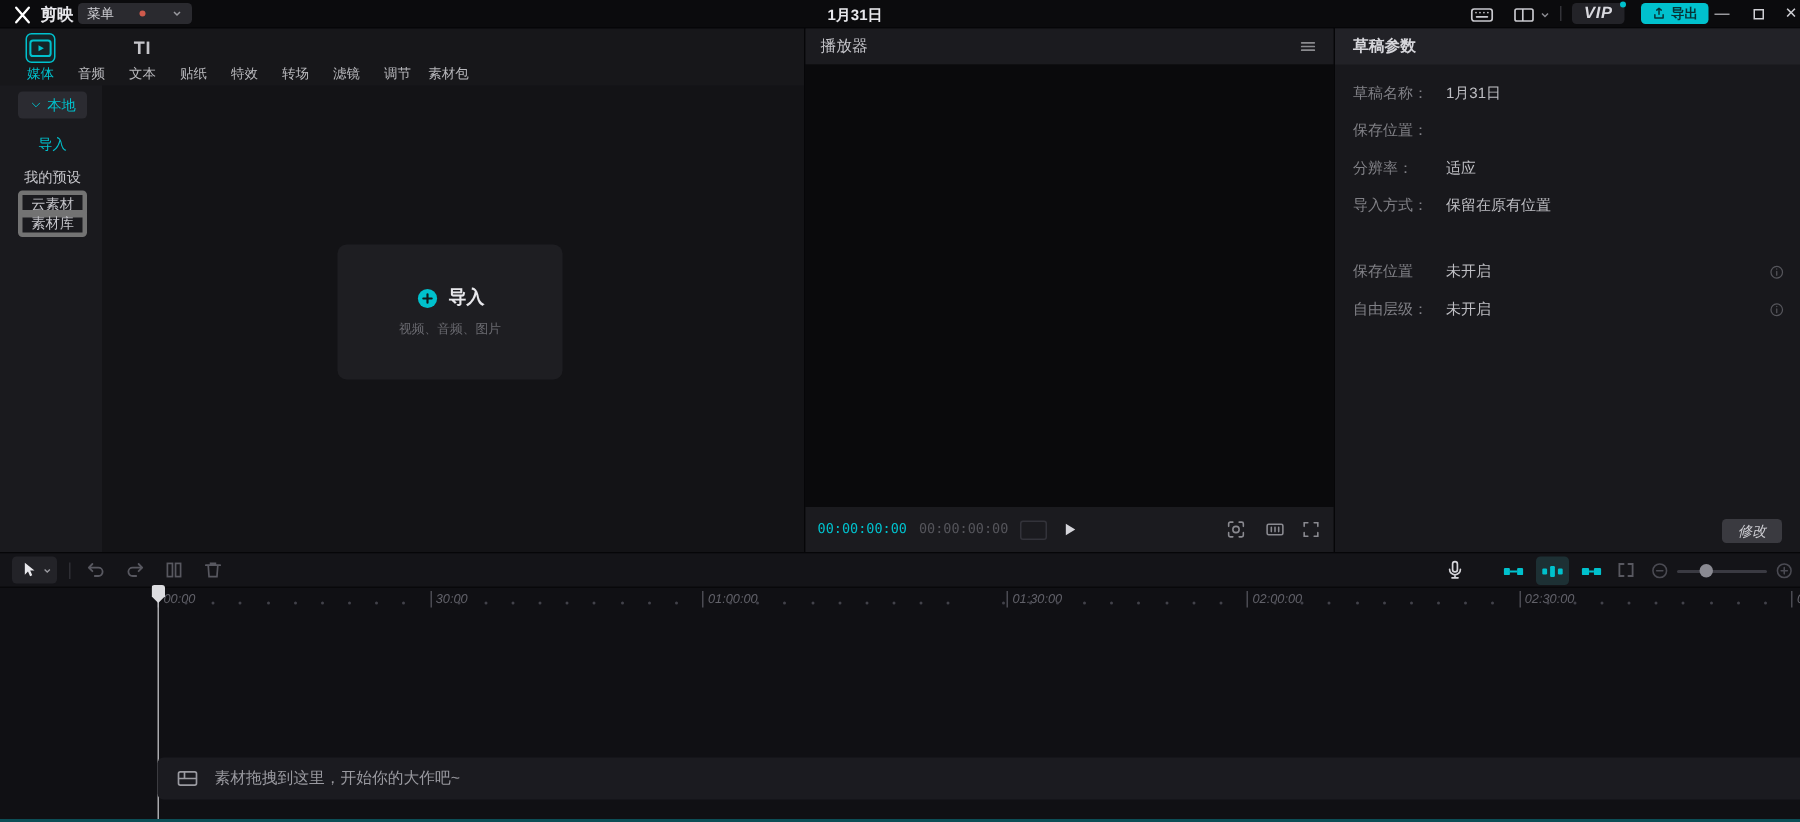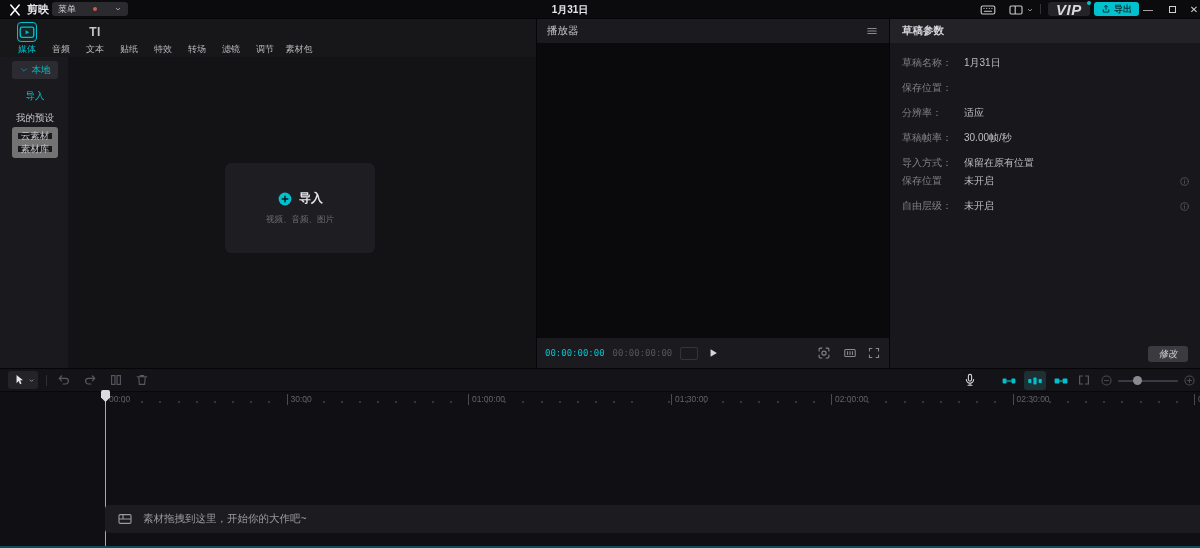--- a/index.html
+++ b/index.html
@@ -16,21 +16,21 @@
   #logo-text{font-size:11px;font-weight:bold;color:#e8e8ec;}
   #menu-btn{position:absolute;left:52px;top:2px;height:14px;background:#2a2a2f;border-radius:3px;display:flex;align-items:center;gap:17px;padding:0 6px;color:#cfcfd4;font-size:9px;}
   #menu-dot{width:4px;height:4px;border-radius:50%;background:#cf5a4c;}
   #menu-btn svg{width:8px;height:8px;color:#9a9aa0;}
   #win-title{position:absolute;left:510px;top:3px;width:120px;text-align:center;font-size:10px;font-weight:bold;color:#e8e8ec;}
   .tb-ic{position:absolute;top:2px;color:#c9c9ce;display:flex;align-items:center;gap:2px;}
   #kbd-btn{left:980px;}
   #layout-btn{left:1008px;}
   #layout-btn svg.caret{width:8px;height:8px;color:#8a8a90;}
   #tb-divider{position:absolute;left:1040px;top:4px;width:1px;height:10px;background:#333338;}
-  #vip-badge{position:absolute;left:1048px;top:2px;height:14px;background:#232328;border-radius:3px;padding:0 8px;display:flex;align-items:center;font-size:15px;font-weight:bold;font-style:italic;color:#d9d9de;letter-spacing:.5px;}
+  #vip-badge{position:absolute;left:1048px;top:2px;height:14px;background:#232328;border-radius:3px;padding:0 8px;display:flex;align-items:center;font-size:11px;font-weight:bold;font-style:italic;color:#d9d9de;letter-spacing:.5px;}
   #vip-dot{position:absolute;right:-1px;top:-1px;width:4px;height:4px;border-radius:50%;background:var(--accent);}
   #export-btn{position:absolute;left:1094px;top:2px;height:14px;background:var(--accent);border-radius:3px;padding:0 7px;display:flex;align-items:center;gap:3px;font-size:9px;font-weight:bold;color:#083235;}
   #export-btn svg{width:10px;height:10px;color:#083235;}
   .winctl{position:absolute;top:1px;width:16px;height:16px;display:flex;align-items:center;justify-content:center;color:#cfcfd4;font-size:10px;}
   #min-btn{left:1140px;} #max-btn{left:1164px;} #close-btn{left:1186px;}
   #max-btn i{display:block;width:7px;height:7px;border:1px solid #cfcfd4;}
 
   
   .panel{position:absolute;top:19px;height:349px;}
   #media-panel{left:0;width:536px;background:#17171a;}
@@ -45,21 +45,21 @@
   .tab.active .tab-ic{color:var(--accent);}
   .tab .tab-ic.boxed{width:20px;border:1px solid var(--accent);border-radius:4px;background:rgba(0,193,205,.08);}
   .tab .tab-lb{font-size:9px;}
   .ti-glyph{font-size:12px;font-weight:bold;letter-spacing:.5px;}
 
   
   #sidebar{position:absolute;left:0;top:38px;width:68px;bottom:0;background:#1a1a1e;}
   .sb-item{position:absolute;left:12px;width:46px;height:18px;display:flex;align-items:center;justify-content:center;gap:4px;font-size:9.5px;color:#c5c5ca;border-radius:3px;}
   .sb-item.active{background:#2b2b31;color:var(--accent);}
   .sb-item.accent{color:var(--accent);}
-  .sb-item.boxed{border:6px solid #737373;}
+  .sb-item.boxed{border:3px solid #737373;}
   .sb-item svg{width:8px;height:8px;}
 
   
   #media-content{position:absolute;left:68px;top:38px;right:0;bottom:0;background:#131316;}
   #dropzone{position:absolute;left:157px;top:106px;width:150px;height:90px;background:#1e1e22;border-radius:6px;display:flex;flex-direction:column;align-items:center;justify-content:center;gap:7px;}
   #dz-main{display:flex;align-items:center;gap:6px;color:#e8e8ec;font-size:12px;font-weight:bold;}
   #dz-main .ic16{width:16px;height:16px;}
   #dz-hint{font-size:8.5px;color:#6a6a70;}
 
   
@@ -100,21 +100,21 @@
   #undo-btn{left:56px;} #redo-btn{left:82px;} #split-btn{left:108px;} #delete-btn{left:134px;}
   #mic-btn{position:absolute;left:962px;top:3px;width:16px;height:16px;color:#d5d5da;}
   .tgl{position:absolute;top:2px;width:22px;height:19px;border-radius:3px;display:flex;align-items:center;justify-content:center;color:var(--accent);}
   #snap-tgl{left:998px;} #link-tgl{left:1024px;background:#1d3034;} #axis-tgl{left:1050px;}
   #bracket-btn{position:absolute;left:1076px;top:3px;width:16px;height:16px;color:#585860;}
   #zoom-out{position:absolute;left:1100px;top:5px;width:13px;height:13px;color:#4a4a52;}
   #zoom-in{position:absolute;left:1183px;top:5px;width:13px;height:13px;color:#4a4a52;}
   #zoom-track{position:absolute;left:1118px;top:11px;width:60px;height:2px;background:#3a3a42;border-radius:1px;}
   #zoom-handle{position:absolute;left:1133px;top:7px;width:9px;height:9px;border-radius:50%;background:#8a8a92;}
 
-  #ruler{position:absolute;left:0;top:24px;width:1200px;height:15px;overflow:hidden;}
+  #ruler{position:absolute;left:0;top:24px;width:1200px;height:15px;overflow:hidden;font-style:italic;}
   .rl-label{position:absolute;top:1px;font-size:8.5px;color:#62626a;border-left:1px solid #4a4a52;padding-left:3px;line-height:11px;white-space:nowrap;}
   .rl-dot{position:absolute;top:8px;width:2px;height:2px;border-radius:50%;background:#42424a;}
 
   #playhead{position:absolute;left:101px;top:21px;width:9px;height:12px;background:#dcdce0;border-radius:2px;clip-path:polygon(0 0,100% 0,100% 62%,50% 100%,0 62%);}
   #playhead-line{position:absolute;left:105px;top:24px;width:1px;bottom:2px;background:rgba(220,220,224,.75);}
 
   #track-hint{position:absolute;left:105px;top:136px;right:0;height:28px;background:#1b1b20;border-radius:4px 0 0 4px;display:flex;align-items:center;gap:10px;padding:0 0 0 12px;}
   #track-hint .ic16{color:#9a9aa0;}
   #hint-text{font-size:10.5px;color:#9a9aa0;}
   #bottom-edge{position:absolute;left:0;bottom:0;width:1200px;height:2px;background:#0c4e56;}
@@ -331,24 +331,20 @@
       <div class="df-row">
         <span class="df-label">草稿名称：</span>
         <span class="df-value">1月31日</span>
       </div>
       <div class="df-row">
         <span class="df-label">保存位置：</span>
       </div>
       <div class="df-row">
         <span class="df-label">分辨率：</span>
         <span class="df-value">适应</span>
-      </div>
-      <div class="df-row">
-        <span class="df-label">草稿帧率：</span>
-        <span class="df-value">30.00帧/秒</span>
       </div>
       <div class="df-row">
         <span class="df-label">导入方式：</span>
         <span class="df-value">保留在原有位置</span>
       </div>
     </div>
   <div id="draft-toggles">
       <div class="dt-row">
         <span class="dt-label">保存位置</span>
         <span class="dt-value">未开启</span>

